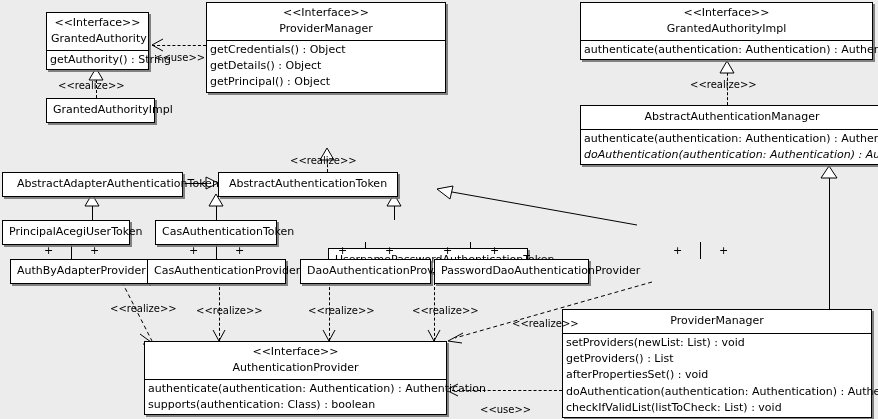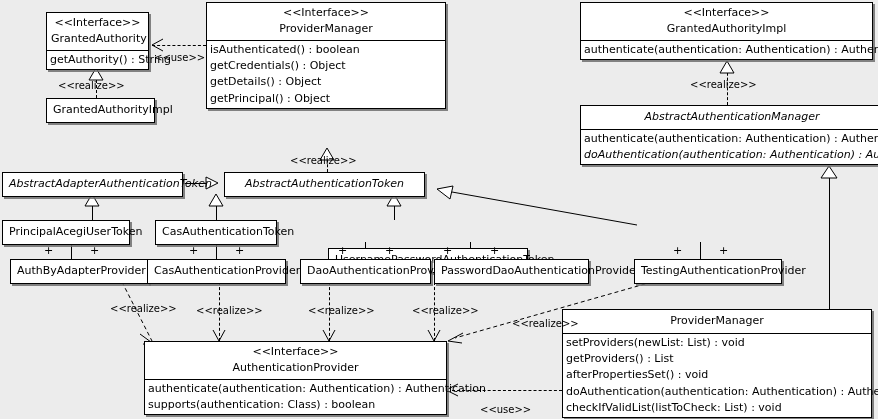--- a/index.html
+++ b/index.html
@@ -35,21 +35,21 @@
   .uml-head .stereo {
     display: block;
     font-size: 11px;
     line-height: 16px;
   }
   .uml-head .cname {
     display: block;
     font-size: 11px;
     line-height: 16px;
   }
-  .uml-head.italic .cname { font-style: italic; }
+  .uml-head.italic .cname { }
   .uml-head.compact {
     padding: 3px 6px 4px 6px;
   }
   .uml-members {
     border-top: 1px solid #000;
     padding: 1px 0 1px 0;
   }
   .uml-members div {
     font-size: 11px;
     line-height: 16.2px;
@@ -207,21 +207,20 @@
       <span class="cname">GrantedAuthorityImpl</span>
     </div>
   </div>
 
   <div class="uml-box" style="left:206px; top:2px; width:240px;">
     <div class="uml-head">
       <span class="stereo">&lt;&lt;Interface&gt;&gt;</span>
       <span class="cname">ProviderManager</span>
     </div>
     <div class="uml-members">
-      <div>isAuthenticated() : boolean</div>
       <div>getCredentials() : Object</div>
       <div>getDetails() : Object</div>
       <div>getPrincipal() : Object</div>
     </div>
   </div>
 
   <div class="uml-box" style="left:580px; top:2px; width:293px;">
     <div class="uml-head">
       <span class="stereo">&lt;&lt;Interface&gt;&gt;</span>
       <span class="cname">GrantedAuthorityImpl</span>
@@ -234,27 +233,27 @@
   <div class="uml-box" style="left:580px; top:105px; width:304px;">
     <div class="uml-head compact italic">
       <span class="cname">AbstractAuthenticationManager</span>
     </div>
     <div class="uml-members">
       <div>authenticate(authentication: Authentication) : Authentication</div>
       <div class="italic">doAuthentication(authentication: Authentication) : Authentication</div>
     </div>
   </div>
 
-  <div class="uml-box" style="left:2px; top:172px; width:181px;">
+  <div class="uml-box" style="left:2px; top:172px; width:181px;padding-left:8px;">
     <div class="uml-head compact italic">
       <span class="cname">AbstractAdapterAuthenticationToken</span>
     </div>
   </div>
 
-  <div class="uml-box" style="left:224px; top:172px; width:201px;">
+  <div class="uml-box" style="left:218px; top:172px; width:180px;">
     <div class="uml-head compact italic">
       <span class="cname">AbstractAuthenticationToken</span>
     </div>
   </div>
 
   <div class="uml-box" style="left:2px; top:220px; width:128px;">
     <div class="uml-head compact">
       <span class="cname">PrincipalAcegiUserToken</span>
     </div>
   </div>
@@ -289,25 +288,20 @@
       <span class="cname">DaoAuthenticationProvider</span>
     </div>
   </div>
 
   <div class="uml-box" style="left:434px; top:259px; width:155px;">
     <div class="uml-head compact">
       <span class="cname">PasswordDaoAuthenticationProvider</span>
     </div>
   </div>
 
-  <div class="uml-box" style="left:634px; top:259px; width:148px;">
-    <div class="uml-head compact">
-      <span class="cname">TestingAuthenticationProvider</span>
-    </div>
-  </div>
 
   <div class="uml-box" style="left:144px; top:341px; width:303px;">
     <div class="uml-head">
       <span class="stereo">&lt;&lt;Interface&gt;&gt;</span>
       <span class="cname">AuthenticationProvider</span>
     </div>
     <div class="uml-members">
       <div>authenticate(authentication: Authentication) : Authentication</div>
       <div>supports(authentication: Class) : boolean</div>
     </div>

